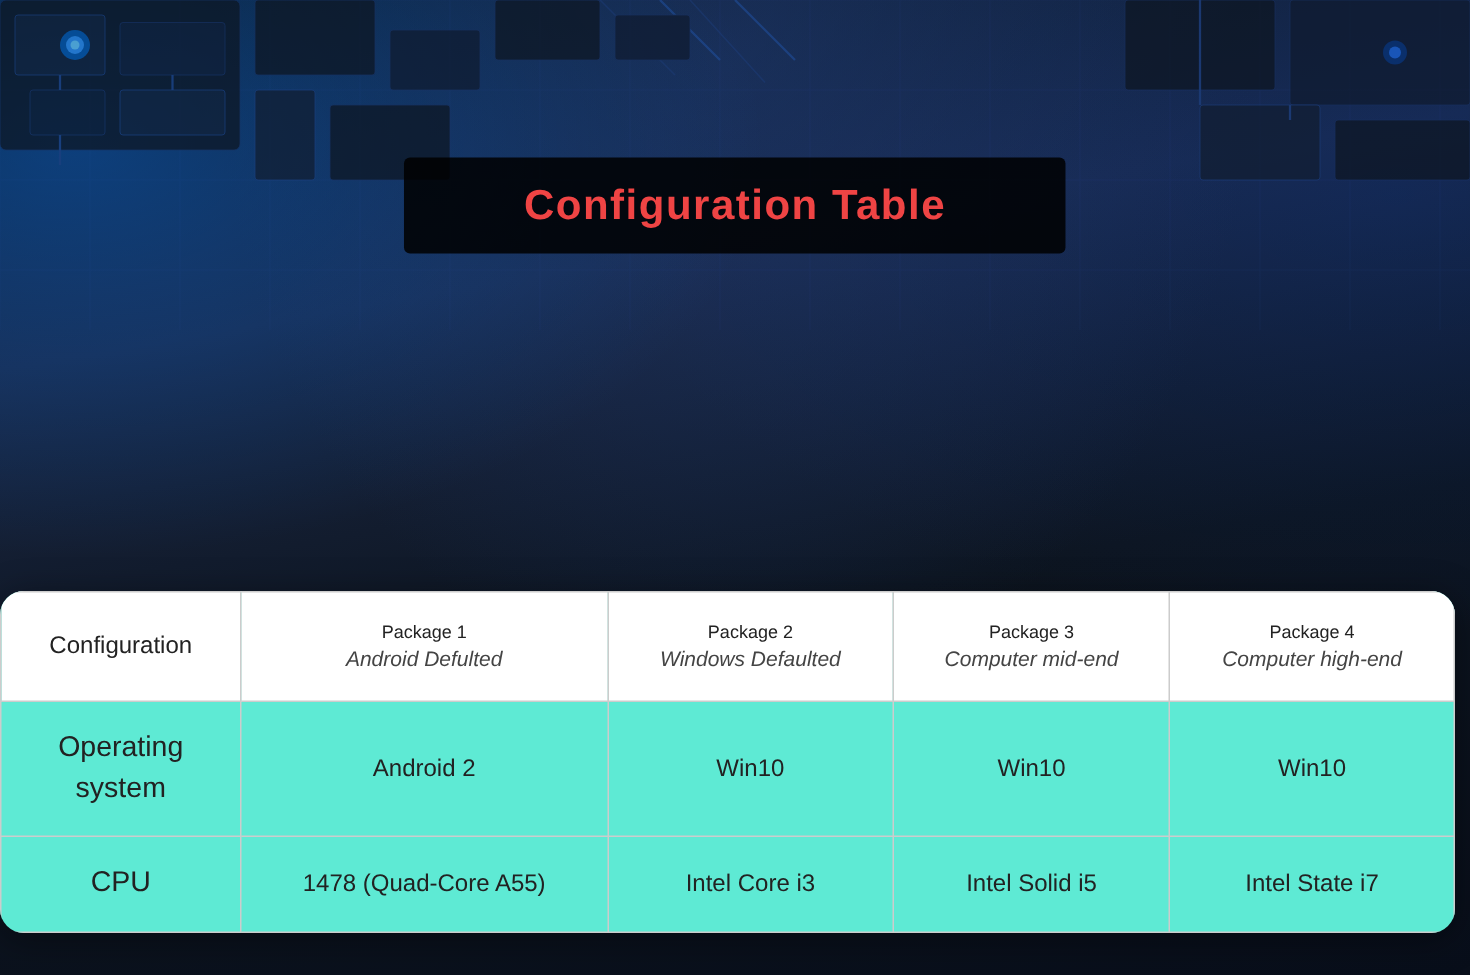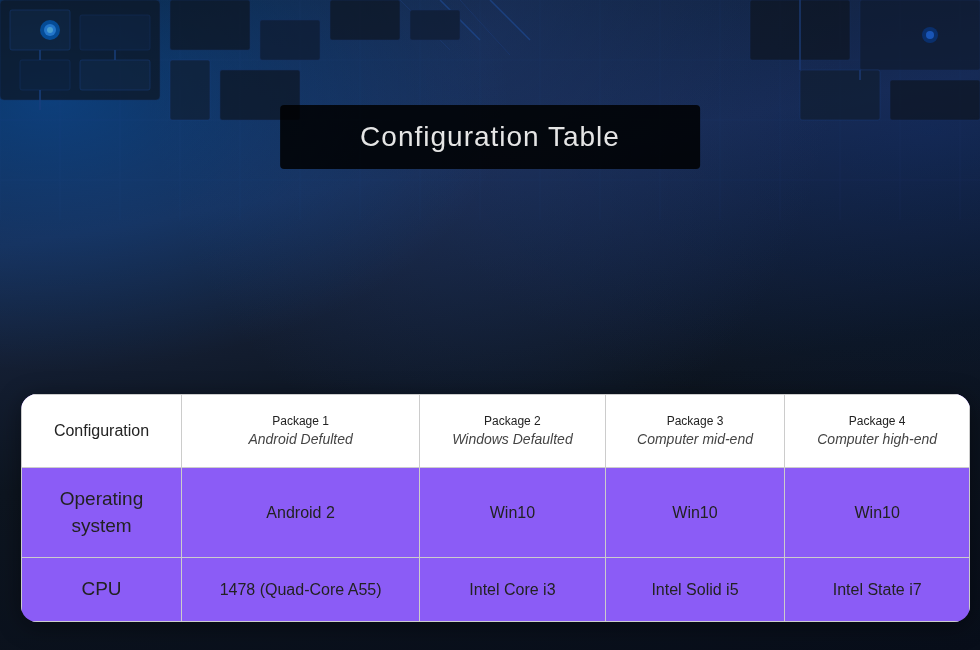--- a/index.html
+++ b/index.html
@@ -53,34 +53,34 @@
       top: 105px;
       left: 50%;
       transform: translateX(-50%);
       background: rgba(0,0,0,0.85);
       padding: 16px 80px;
       z-index: 10;
       border-radius: 4px;
     }
 
     .title-bar h1 {
-      color: #e5e5e5;
+      color: #ef4444;
       font-size: 28px;
-      font-weight: 400;
+      font-weight: 700;
       letter-spacing: 1px;
       white-space: nowrap;
     }
 
     
     .table-card {
       position: absolute;
       bottom: 28px;
-      left: 21px;
+      left: 0;
       right: 10px;
-      background: #8b5cf6;
+      background: #5eead4;
       border-radius: 16px;
       overflow: hidden;
       z-index: 10;
       box-shadow: 0 4px 24px rgba(0,0,0,0.4);
     }
 
     table {
       width: 100%;
       border-collapse: collapse;
       font-size: 16px;

